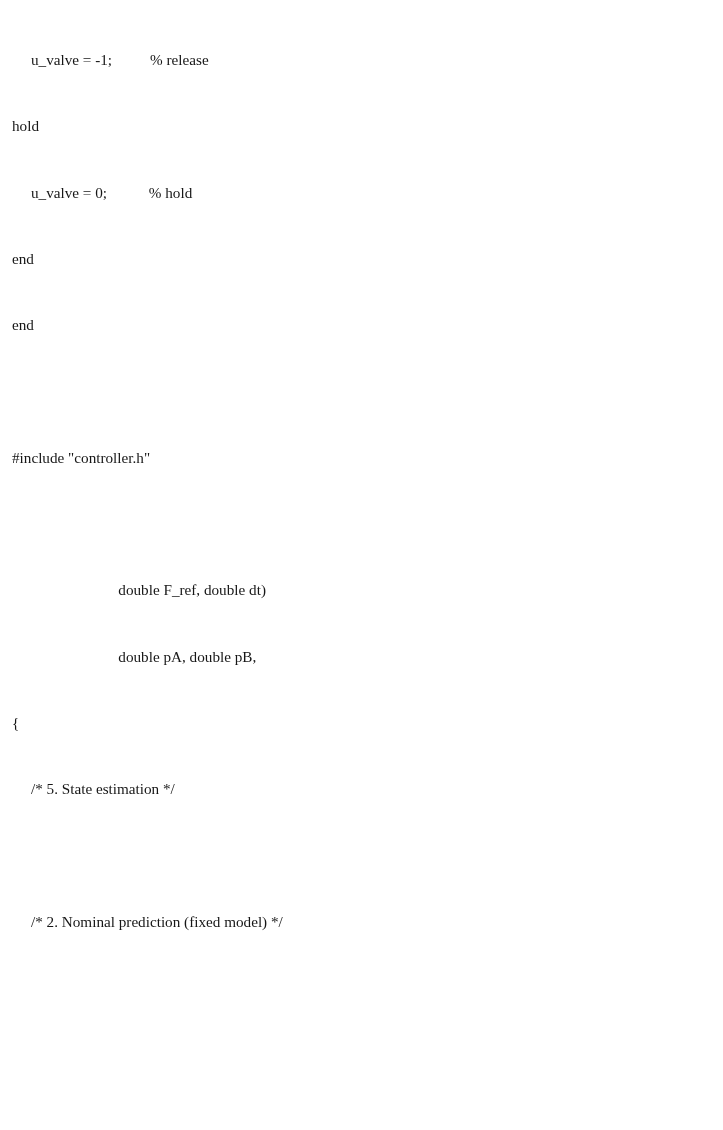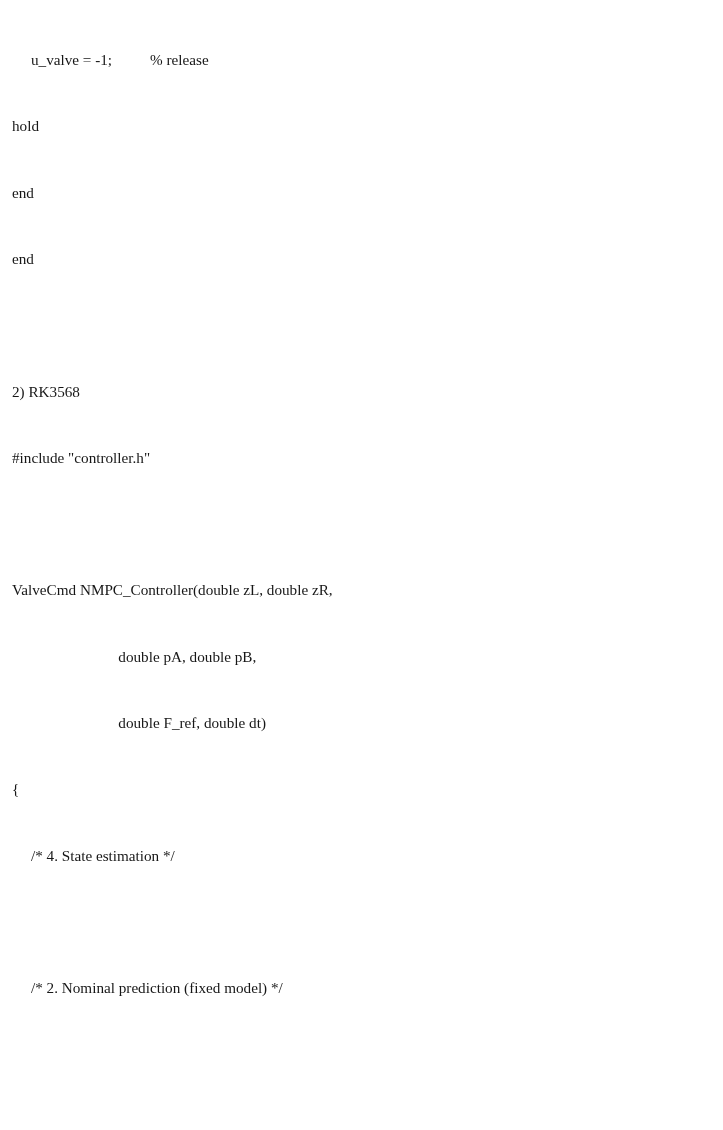--- a/index.html
+++ b/index.html
@@ -41,31 +41,30 @@
     height: 22.1px;
   }
 </style>
 </head>
 <body>
 
 <div id="page">
   <div class="code-listing">
     <span class="code-line">     u_valve = -1;          % release</span>
     <span class="code-line">hold</span>
+    <span class="code-line">     u_valve = 0;           % hold</span>
     <span class="code-line">end</span>
     <span class="code-line">end</span>
     <span class="code-line blank"></span>
-    <span class="code-line">2) RK3568</span>
     <span class="code-line">#include "controller.h"</span>
     <span class="code-line blank"></span>
-    <span class="code-line">ValveCmd NMPC_Controller(double zL, double zR,</span>
+    <span class="code-line">                            double F_ref, double dt)</span>
     <span class="code-line">                            double pA, double pB,</span>
-    <span class="code-line">                            double F_ref, double dt)</span>
     <span class="code-line">{</span>
-    <span class="code-line">     /* 4. State estimation */</span>
+    <span class="code-line">     /* 5. State estimation */</span>
     <span class="code-line blank"></span>
     <span class="code-line">     /* 2. Nominal prediction (fixed model) */</span>
     
     
     
     
     
     
     
     

